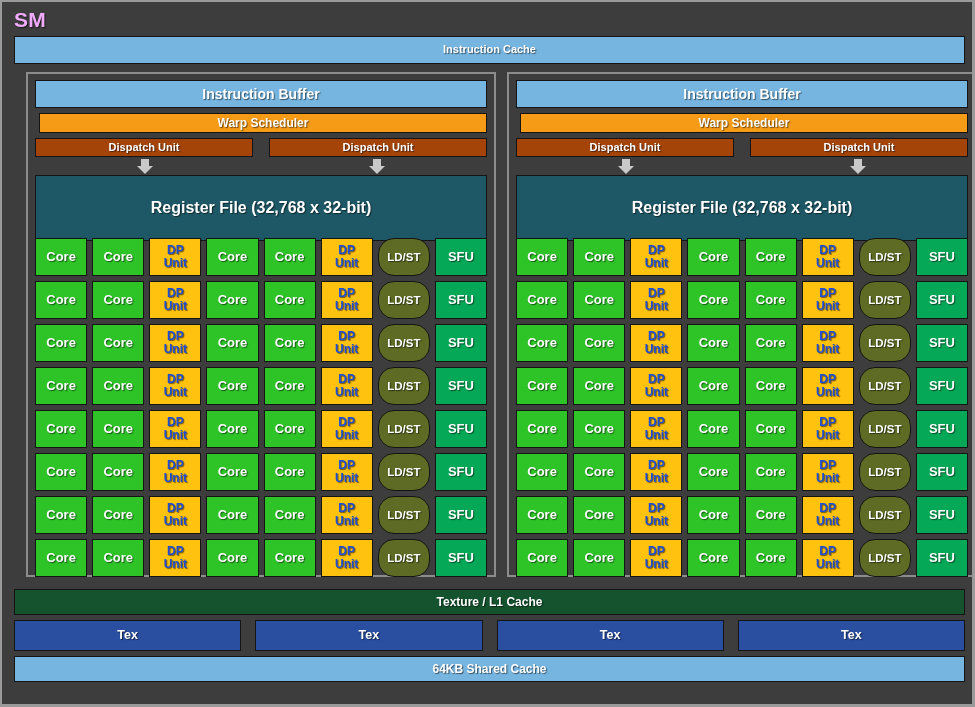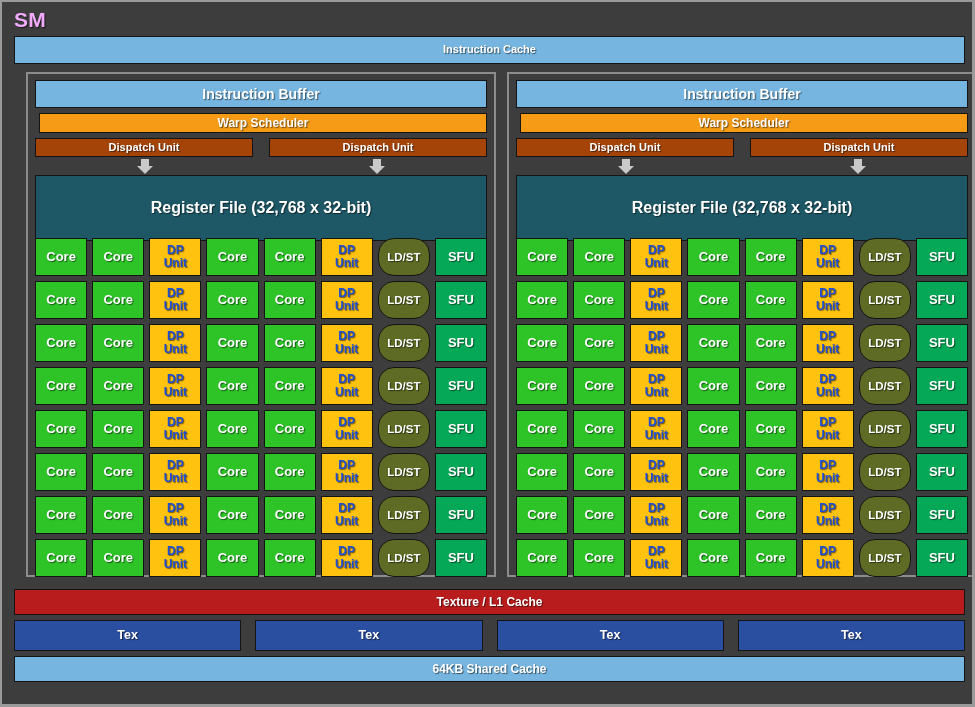--- a/index.html
+++ b/index.html
@@ -208,21 +208,21 @@
   .cell.sfu    { background: #04a856; font-size: 13px; }
   .cell .l2 { display: block; }
 
   
   .tex-l1 {
     position: absolute;
     left: 8px;
     top: 585px;
     width: 951px;
     height: 26px;
-    background: #b91c1c;
+    background: #14532d;
     font-size: 12px;
   }
   .tex-row {
     position: absolute;
     left: 8px;
     top: 616px;
     width: 951px;
     height: 31px;
     display: flex;
     gap: 14px;

